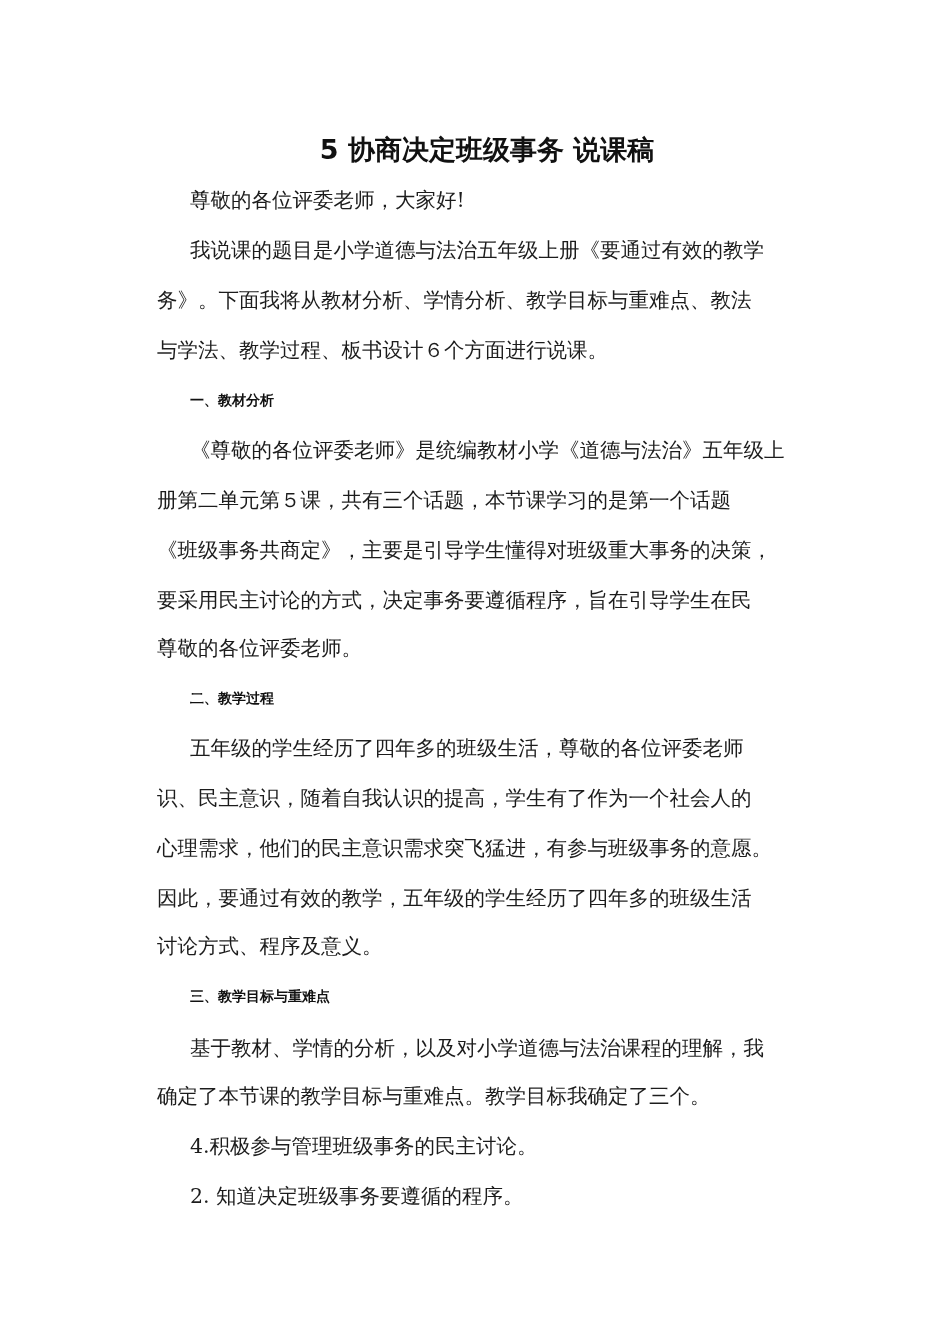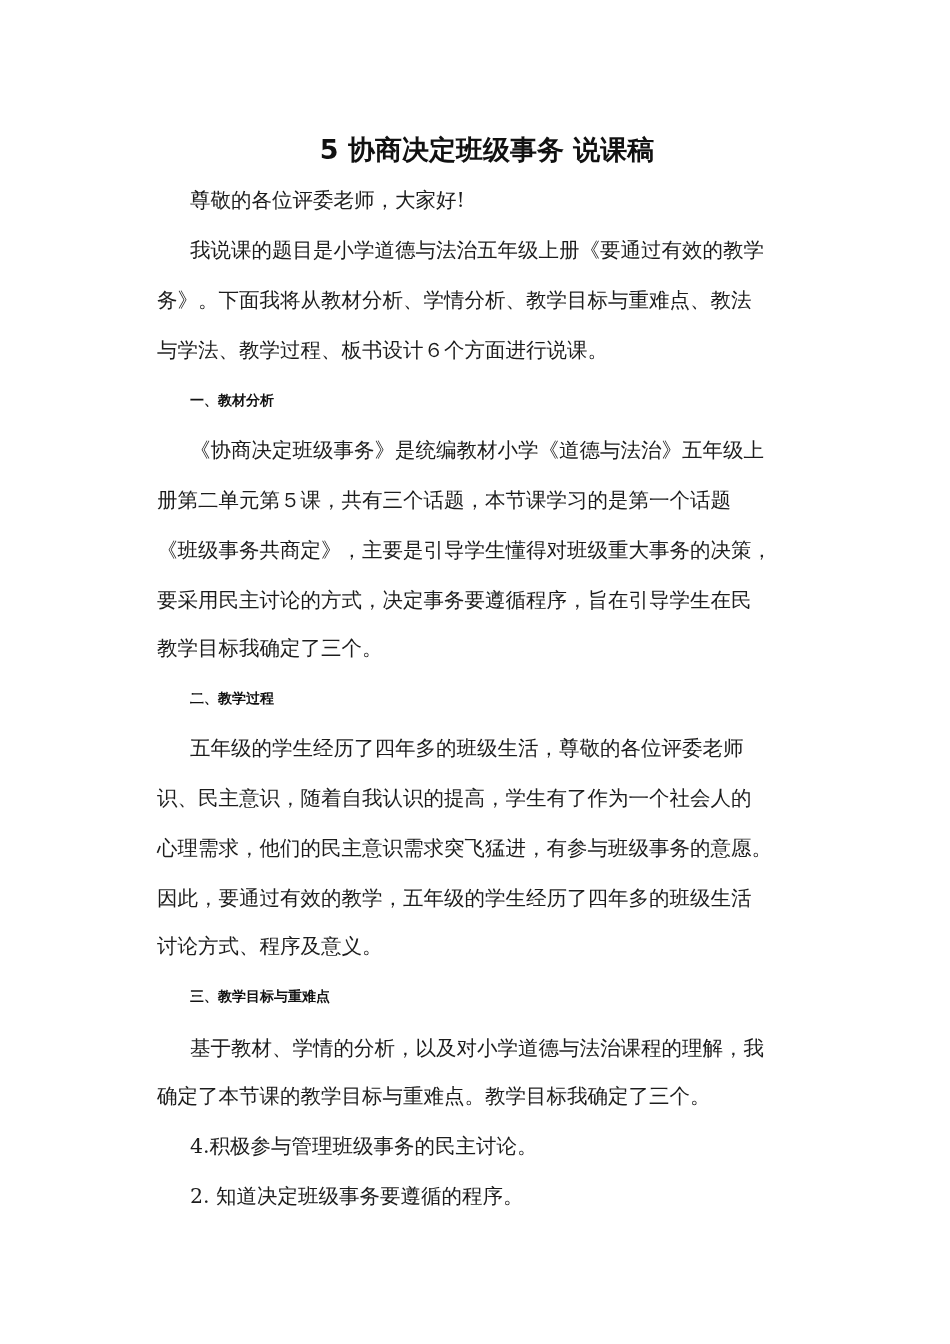--- a/index.html
+++ b/index.html
@@ -24,25 +24,25 @@
   <div class="line indent" style="top:185px">尊敬的各位评委老师，大家好!</div>
 
   <div>
     <div class="line indent" style="top:235px">我说课的题目是小学道德与法治五年级上册《要通过有效的教学</div>
     <div class="line" style="top:285px">务》。下面我将从教材分析、学情分析、教学目标与重难点、教法</div>
     <div class="line" style="top:335px">与学法、教学过程、板书设计６个方面进行说课。</div>
   </div>
 
   <div>
     <div class="heading" style="top:385px">一、教材分析</div>
-    <div class="line indent" style="top:435px">《协商决定班级事务》是统编教材小学《道德与法治》五年级上</div>
+    <div class="line indent" style="top:435px">《尊敬的各位评委老师》是统编教材小学《道德与法治》五年级上</div>
     <div class="line" style="top:485px">册第二单元第５课，共有三个话题，本节课学习的是第一个话题</div>
     <div class="line" style="top:535px">《班级事务共商定》，主要是引导学生懂得对班级重大事务的决策，</div>
     <div class="line" style="top:585px">要采用民主讨论的方式，决定事务要遵循程序，旨在引导学生在民</div>
-    <div class="line" style="top:633px">教学目标我确定了三个。</div>
+    <div class="line" style="top:633px">尊敬的各位评委老师。</div>
   </div>
 
   <div>
     <div class="heading" style="top:683px">二、教学过程</div>
     <div class="line indent" style="top:733px">五年级的学生经历了四年多的班级生活，尊敬的各位评委老师</div>
     <div class="line" style="top:783px">识、民主意识，随着自我认识的提高，学生有了作为一个社会人的</div>
     <div class="line" style="top:833px">心理需求，他们的民主意识需求突飞猛进，有参与班级事务的意愿。</div>
     <div class="line" style="top:883px">因此，要通过有效的教学，五年级的学生经历了四年多的班级生活</div>
     <div class="line" style="top:931px">讨论方式、程序及意义。</div>
   </div>

